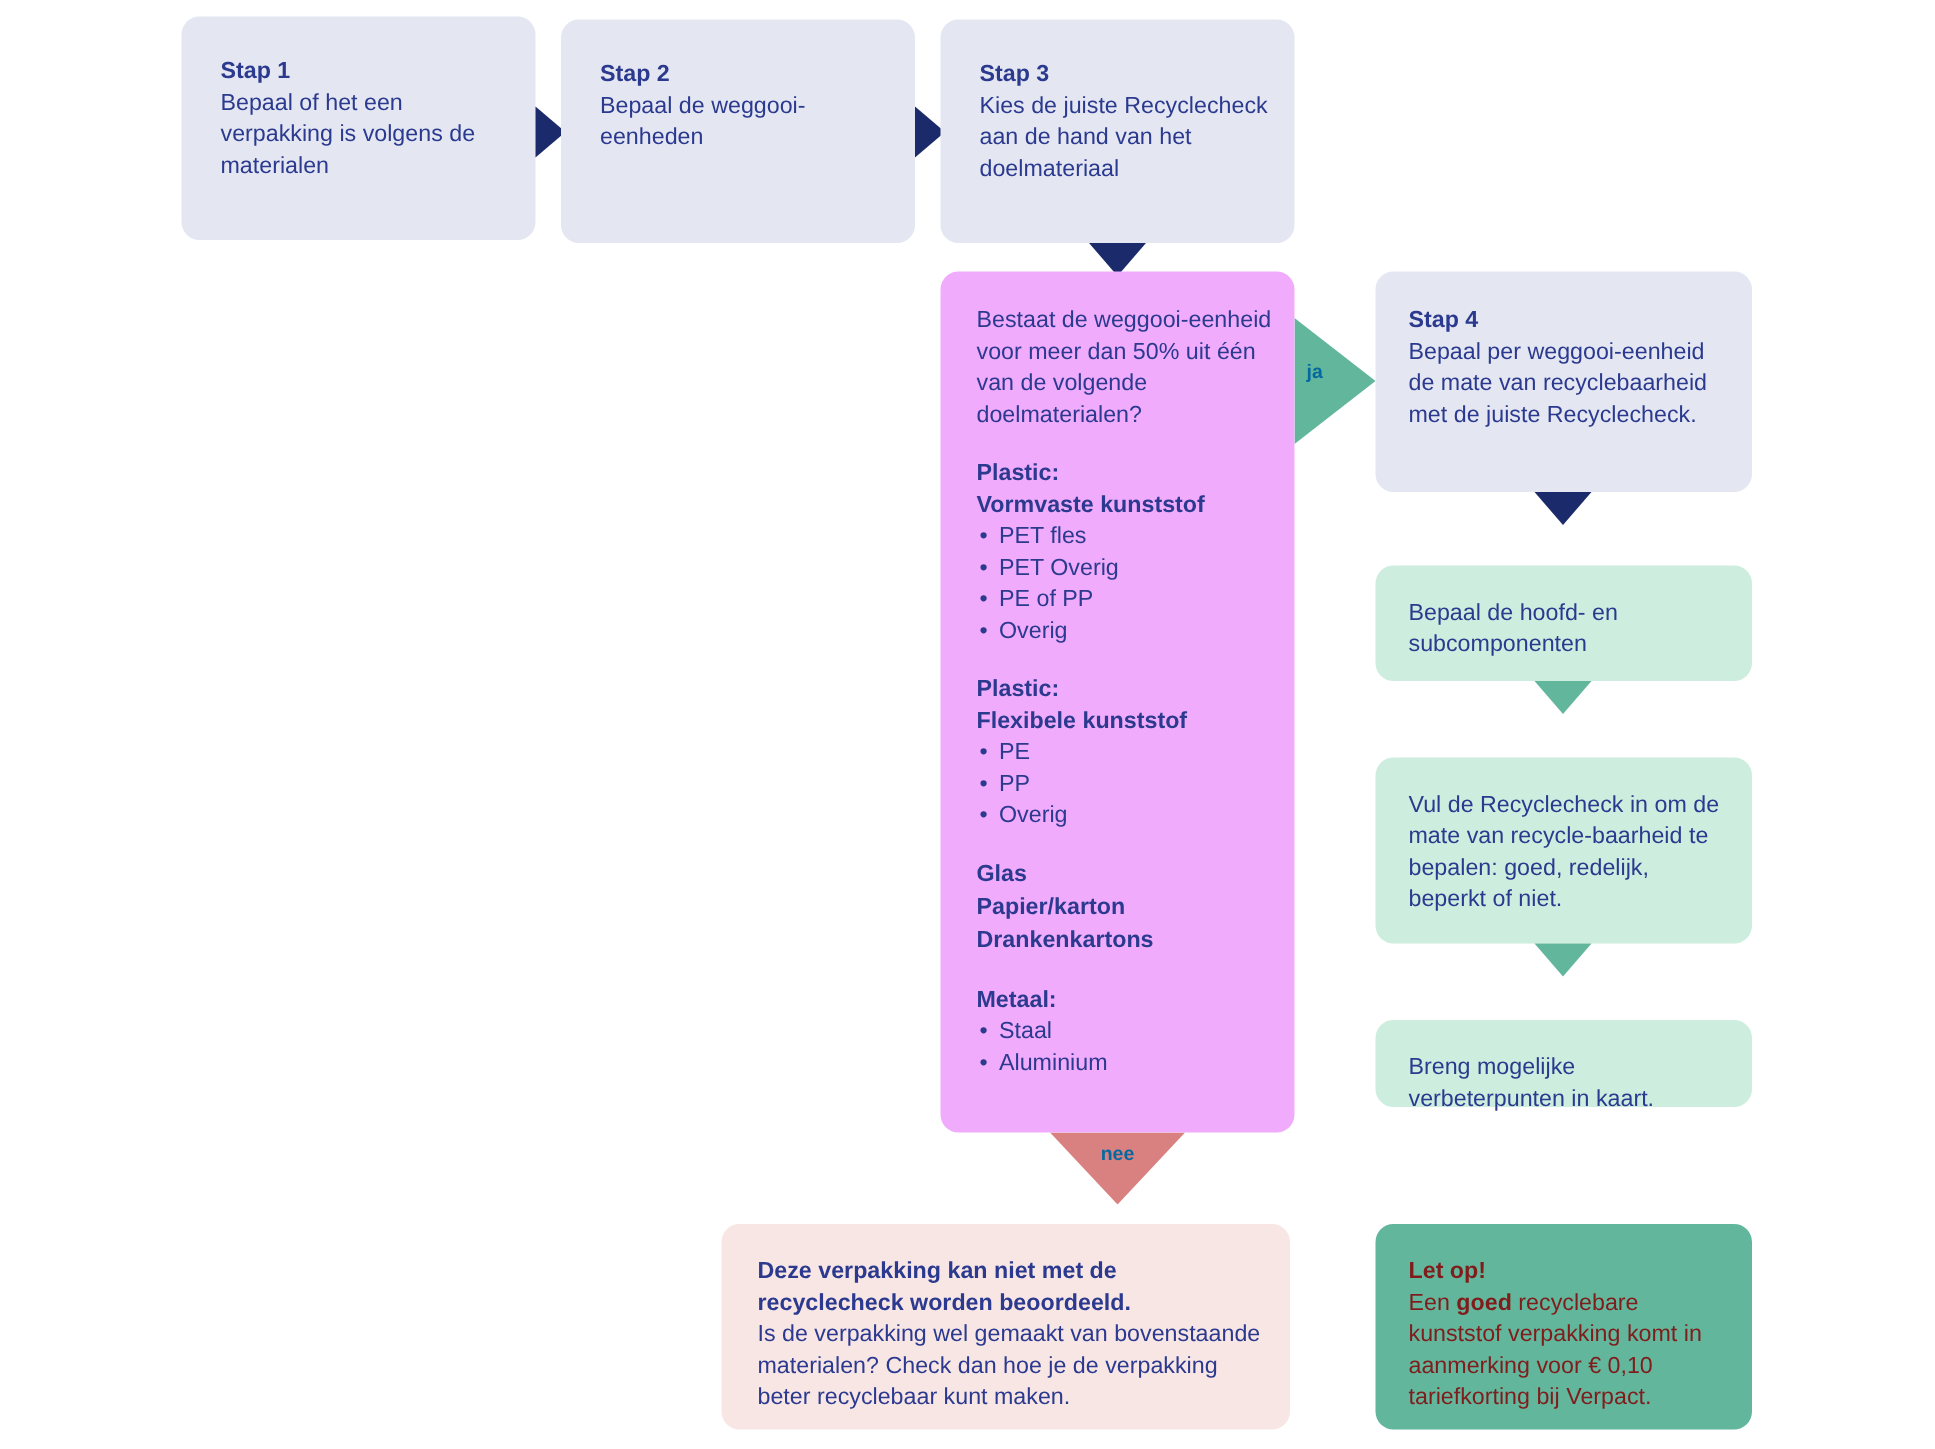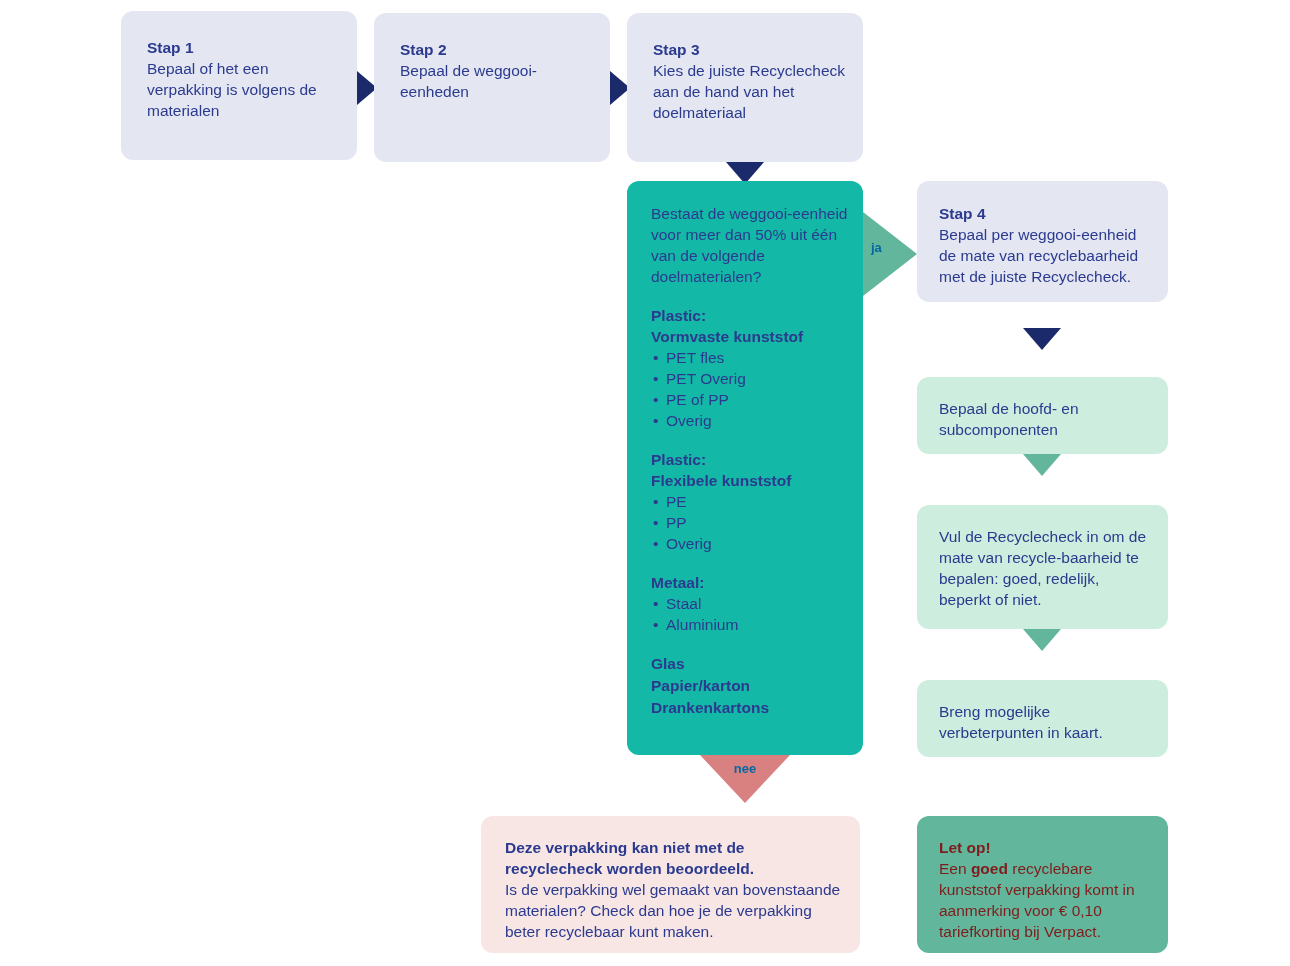--- a/index.html
+++ b/index.html
@@ -28,21 +28,21 @@
     font-size: 15.5px;
     line-height: 21px;
   }
   .box .inner {
     position: absolute;
     left: 28px;
     right: 16px;
     top: 28px;
   }
   .box-step   { background: #e4e7f2; }
-  .box-decide { background: #14b8a6; }
+  .box-decide { background: #f0abfc; }
   .box-green  { background: #cdeede; }
   .box-pink   { background: #f8e6e5; }
   .box-teal   { background: #62b69c; color: #7f1d1d; }
 
   .title {
     font-weight: bold;
     display: block;
   }
   .body-text { display: block; }
 
@@ -163,43 +163,43 @@
         <span class="mat-head">Plastic:</span>
         <span class="mat-head">Flexibele kunststof</span>
         <ul class="mat-list">
           <li>PE</li>
           <li>PP</li>
           <li>Overig</li>
         </ul>
       </div>
 
       <div class="mat-group">
+        <span class="plain-head">Glas</span>
+        <span class="plain-head">Papier/karton</span>
+        <span class="plain-head">Drankenkartons</span>
+      </div>
+
+      <div class="mat-group">
         <span class="mat-head">Metaal:</span>
         <ul class="mat-list">
           <li>Staal</li>
           <li>Aluminium</li>
         </ul>
       </div>
-
-      <div class="mat-group">
-        <span class="plain-head">Glas</span>
-        <span class="plain-head">Papier/karton</span>
-        <span class="plain-head">Drankenkartons</span>
-      </div>
     </div>
   </div>
 
   <div class="labelled-arrow" id="ja-arrow" style="left:863px; top:212px;">
     <svg width="54" height="84" viewBox="0 0 54 84">
       <polygon points="0,0 54,42 0,84" fill="#62b69c"></polygon>
     </svg>
     <span class="lbl">ja</span>
   </div>
 
-  <div class="box box-step" id="step4" style="left:917px; top:181px; width:251px; height:121px;">
+  <div class="box box-step" id="step4" style="left:917px; top:181px; width:251px; height:147px;">
     <div class="inner" style="left:22px; right:14px; top:22px;">
       <span class="title">Stap 4</span>
       <span class="body-text">Bepaal per weggooi-eenheid de mate van recyclebaarheid met de juiste Recyclecheck.</span>
     </div>
   </div>
 
   <div class="arrow arrow-down-navy" id="arrow-4-g1" style="left:1023px; top:328px;"></div>
 
   <div class="box box-green" id="green1" style="left:917px; top:377px; width:251px; height:77px;">
     <div class="inner" style="left:22px; right:14px; top:21px;">
@@ -210,21 +210,21 @@
   <div class="arrow arrow-down-green" id="arrow-g1-g2" style="left:1023px; top:454px;"></div>
 
   <div class="box box-green" id="green2" style="left:917px; top:505px; width:251px; height:124px;">
     <div class="inner" style="left:22px; right:14px; top:21px;">
       <span class="body-text">Vul de Recyclecheck in om de mate van recycle-baarheid te bepalen: goed, redelijk, beperkt of niet.</span>
     </div>
   </div>
 
   <div class="arrow arrow-down-green" id="arrow-g2-g3" style="left:1023px; top:629px;"></div>
 
-  <div class="box box-green" id="green3" style="left:917px; top:680px; width:251px; height:77px;">
+  <div class="box box-green" id="green3" style="left:917px; top:680px; width:251px; height:58px;">
     <div class="inner" style="left:22px; right:14px; top:21px;">
       <span class="body-text">Breng mogelijke verbeterpunten in kaart.</span>
     </div>
   </div>
 
   <div class="labelled-arrow" id="nee-arrow" style="left:700px; top:755px;">
     <svg width="90" height="48" viewBox="0 0 90 48">
       <polygon points="0,0 90,0 45,48" fill="#d98080"></polygon>
     </svg>
     <span class="lbl">nee</span>

